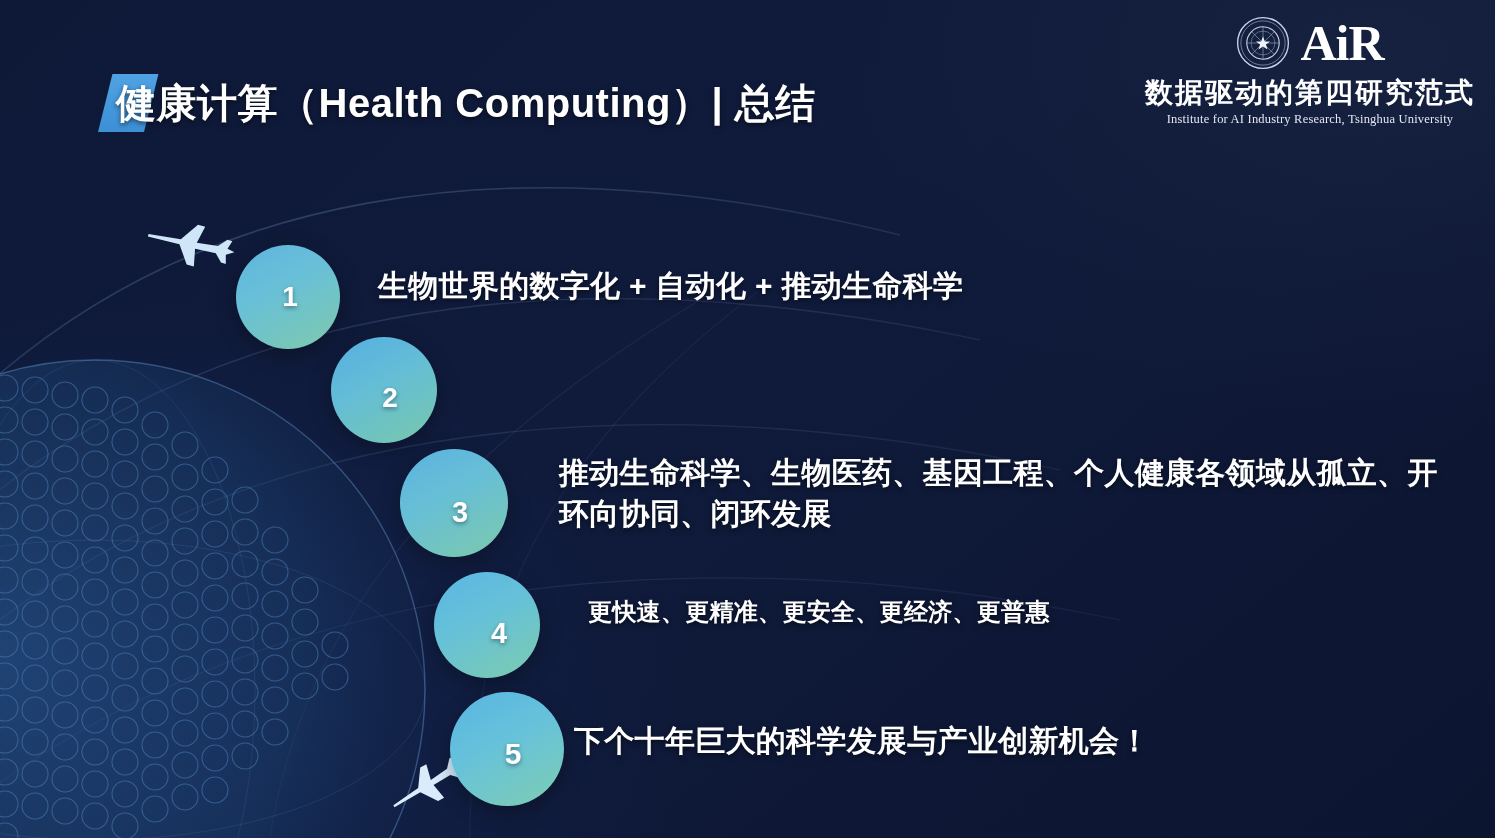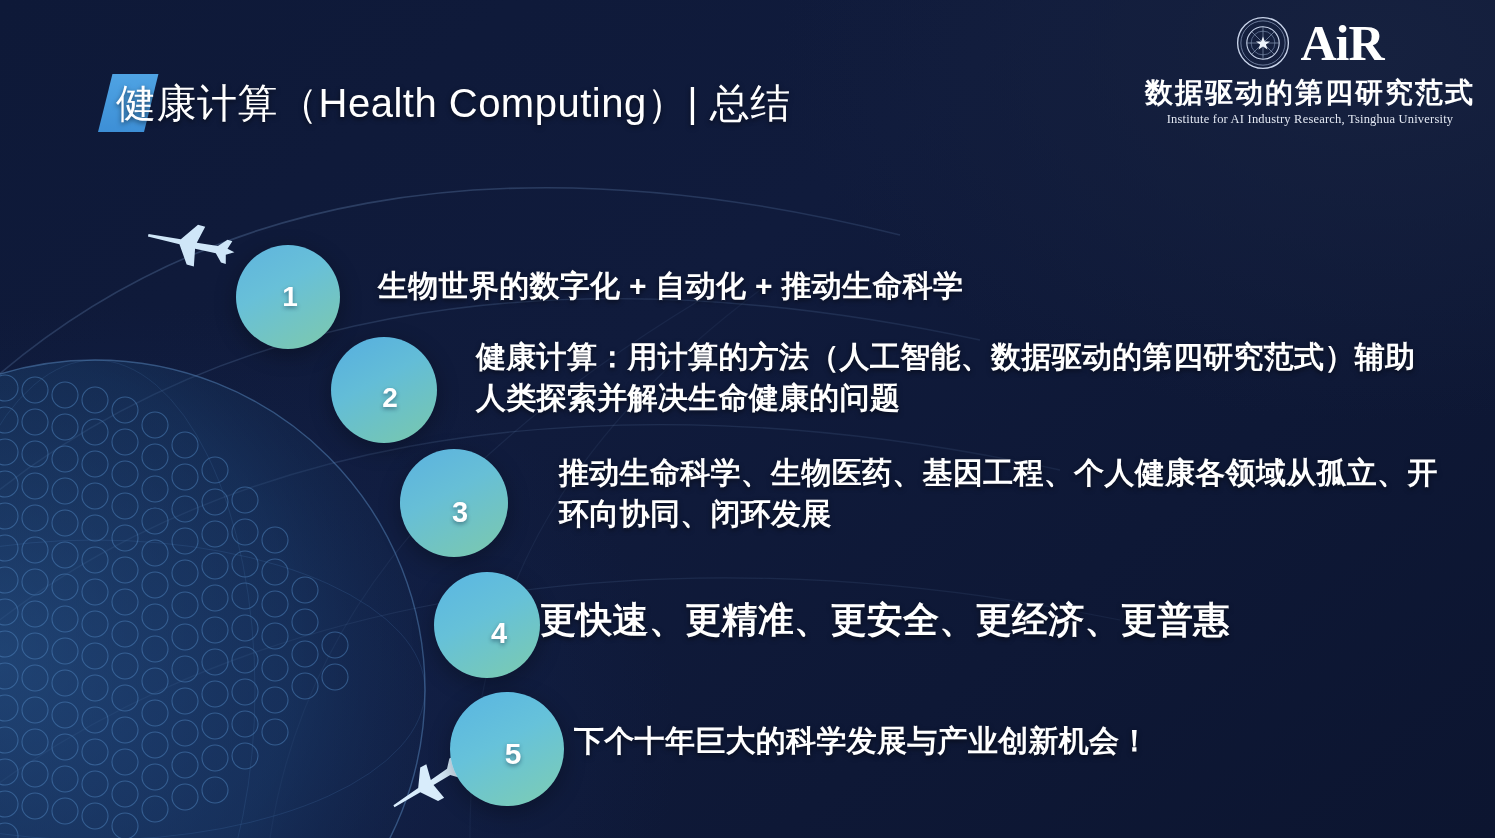--- a/index.html
+++ b/index.html
@@ -53,21 +53,21 @@
     background: linear-gradient(180deg, #4fa3e3 0%, #3d8fd6 100%);
     transform: skewX(-14deg);
     transform-origin: bottom left;
   }
   .title-text {
     position: relative;
     z-index: 2;
     margin-left: 18px;
     color: #ffffff;
     font-size: 40px;
-    font-weight: normal;
+    font-weight: bold;
     letter-spacing: 0.5px;
     white-space: nowrap;
     text-shadow: 0 2px 5px rgba(0,0,0,0.55);
   }
 
   
   .logo {
     position: absolute;
     right: 20px;
     top: 14px;
@@ -153,21 +153,21 @@
     position: absolute;
     color: #ffffff;
     font-weight: bold;
     line-height: 1.38;
     text-shadow: 0 2px 5px rgba(0,0,0,0.55);
     letter-spacing: 0.3px;
   }
   .t1 { left: 378px; top: 265px;  font-size: 30px; white-space: nowrap; }
   .t2 { left: 476px; top: 336px;  font-size: 30px; width: 940px; }
   .t3 { left: 559px; top: 452px;  font-size: 30px; width: 880px; }
-  .t4 { left: 540px; top: 595px;  font-size: 36px; white-space: nowrap; }
+  .t4 { left: 588px; top: 595px;  font-size: 24px; white-space: nowrap; }
   .t5 { left: 574px; top: 720px;  font-size: 30px; white-space: nowrap; }
 </style>
 </head>
 <body>
 
 <div id="slide">
 
   <div class="bg-layer">
     <svg viewBox="0 0 1495 838" preserveAspectRatio="none" xmlns="http://www.w3.org/2000/svg">
       <defs>
@@ -444,21 +444,20 @@
   <div class="bullets">
 
     <div class="bullet-circle c1">
       <span class="num">1</span>
     </div>
     <div class="bullet-text t1">生物世界的数字化 + 自动化 + 推动生命科学</div>
 
     <div class="bullet-circle c2">
       <span class="num">2</span>
     </div>
-    <div class="bullet-text t2">健康计算：用计算的方法（人工智能、数据驱动的第四研究范式）辅助人类探索并解决生命健康的问题</div>
 
     <div class="bullet-circle c3">
       <span class="num">3</span>
     </div>
     <div class="bullet-text t3">推动生命科学、生物医药、基因工程、个人健康各领域从孤立、开环向协同、闭环发展</div>
 
     <div class="bullet-circle c4">
       <span class="num">4</span>
     </div>
     <div class="bullet-text t4">更快速、更精准、更安全、更经济、更普惠</div>

